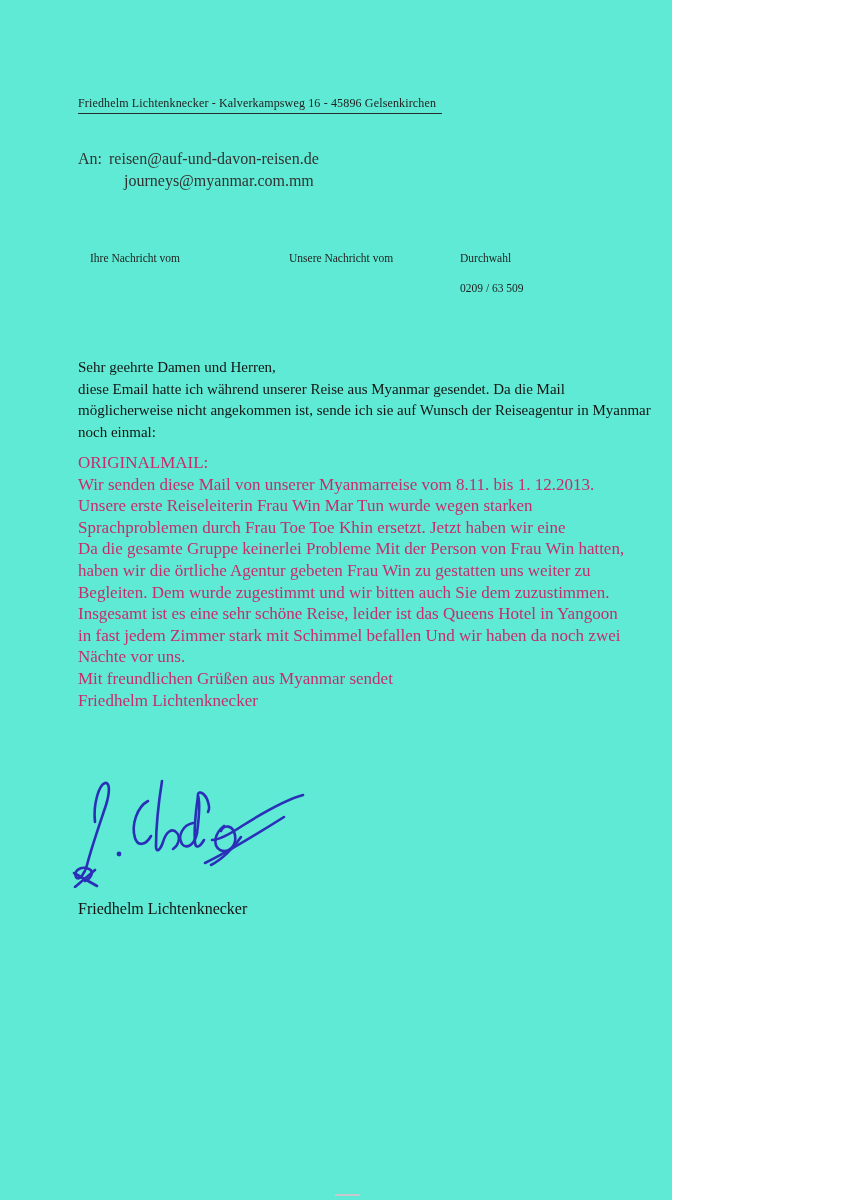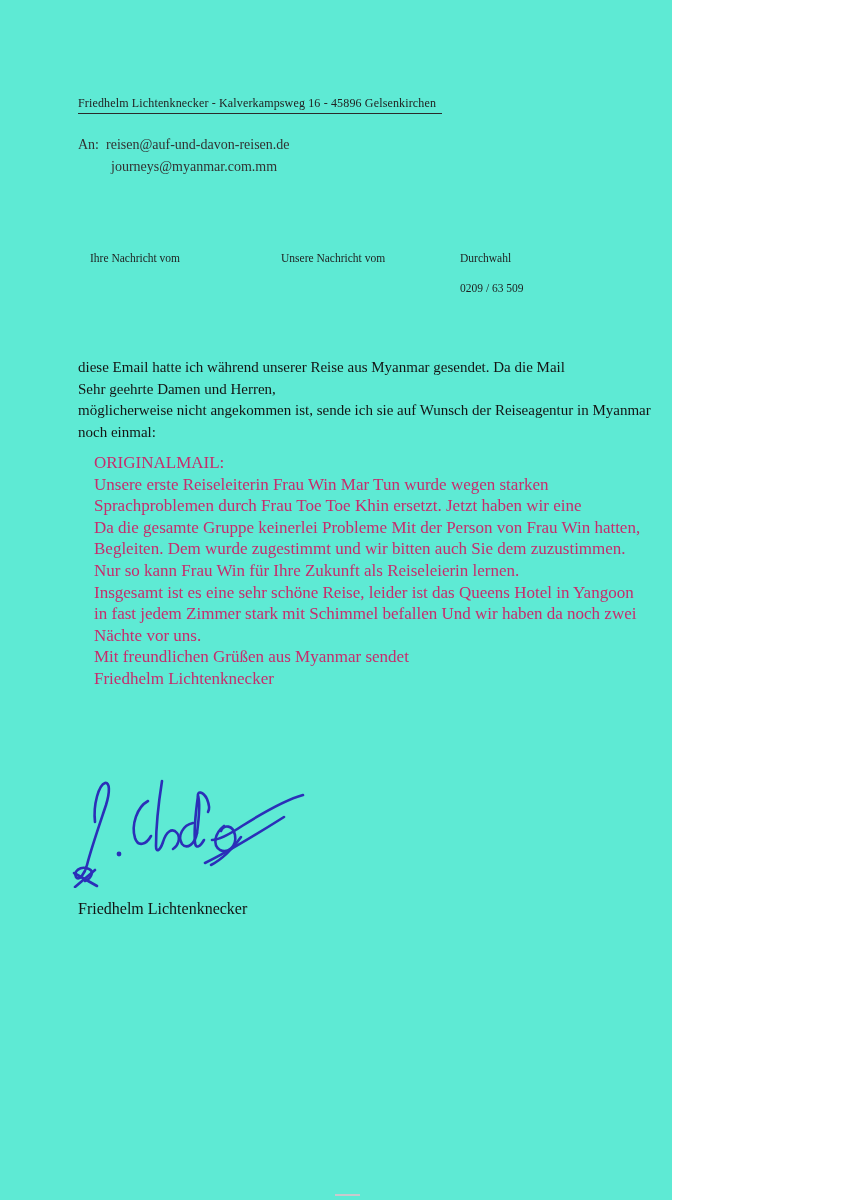--- a/index.html
+++ b/index.html
@@ -8,31 +8,31 @@
     font-family:Liberation Serif, serif; color:#1a1a1a;
     overflow:hidden;
   }
   .sender-line {
     position:absolute; left:78px; top:96px;
     font-size:12px; color:#222;
     border-bottom:1px solid #2a2a2a; padding-right:6px; padding-bottom:2px;
     letter-spacing:0.15px; white-space:nowrap;
   }
   .recipient {
-    position:absolute; left:78px; top:134px;
-    font-size:14px; line-height:22px; color:#323232;
+    position:absolute; left:78px; top:148px;
+    font-size:16px; line-height:22px; color:#323232;
   }
   .recipient .line { white-space:nowrap; }
   .recipient .label { margin-right:7px; }
-  .recipient .indent { margin-left:33px; }
+  .recipient .indent { margin-left:46px; }
   .info-row { position:absolute; top:251px; left:0; width:848px; font-size:11.5px; line-height:14px; color:#1f1f1f; }
   .info-col { position:absolute; top:0; white-space:nowrap; }
   .info-col .val { margin-top:16px; }
   .col-0 { left:90px; }
-  .col-1 { left:281px; }
+  .col-1 { left:289px; }
   .col-2 { left:460px; }
   .col-3 { left:703px; }
   .body-black {
     position:absolute; left:78px; top:357px;
     font-size:15px; line-height:21.5px; color:#141414; white-space:nowrap;
   }
   .original {
     position:absolute; left:78px; top:452px;
     font-size:17px; line-height:21.6px; color:#c62d6d; white-space:nowrap;
   }
@@ -77,33 +77,34 @@
       <div>Durchwahl</div>
       <div class="val">0209 / 63 509</div>
     </div>
     <div class="info-col col-3">
       <div>Datum</div>
       <div class="val">05.11.2013</div>
     </div>
   </div>
 
   <div class="body-black" style="color: rgb(20, 20, 20);">
+    <div>Sehr geehrte Damen und Herren,</div>
     <div>diese Email hatte ich während unserer Reise aus Myanmar gesendet. Da die Mail</div>
-    <div>Sehr geehrte Damen und Herren,</div>
     <div>möglicherweise nicht angekommen ist, sende ich sie auf Wunsch der Reiseagentur in Myanmar</div>
     <div>noch einmal:</div>
   </div>
 
-  <div class="original" style="color: rgb(198, 45, 109); margin-left: 16px;">
+  <div class="original" style="color: rgb(198, 45, 109);">
     <div>ORIGINALMAIL:</div>
+    <div>Wir senden diese Mail von unserer Myanmarreise vom 8.11. bis 1. 12.2013.</div>
     <div>Unsere erste Reiseleiterin Frau Win Mar Tun wurde wegen starken</div>
     <div>Sprachproblemen durch Frau Toe Toe Khin ersetzt. Jetzt haben wir eine</div>
     <div>Da die gesamte Gruppe keinerlei Probleme Mit der Person von Frau Win hatten,</div>
+    <div>haben wir die örtliche Agentur gebeten Frau Win zu gestatten uns weiter zu</div>
     <div>Begleiten. Dem wurde zugestimmt und wir bitten auch Sie dem zuzustimmen.</div>
-    <div>Nur so kann Frau Win für Ihre Zukunft als Reiseleierin lernen.</div>
     <div>Insgesamt ist es eine sehr schöne Reise, leider ist das Queens Hotel in Yangoon</div>
     <div>in fast jedem Zimmer stark mit Schimmel befallen Und wir haben da noch zwei</div>
     <div>Nächte vor uns.</div>
     <div>Mit freundlichen Grüßen aus Myanmar sendet</div>
     <div>Friedhelm Lichtenknecker</div>
   </div>
 
   <svg class="sig" width="244" height="112" viewBox="0 0 244 112" aria-hidden="true">
     <path d="M31 46 C29 28 35 9 41 7 C46 6 46 16 42 29 C35 50 27 73 23 89 C21 97 15 106 12 101 C9 96 16 89 25 93 C30 95 28 102 21 105" style="stroke: rgb(43, 47, 184);"></path>
     <path d="M10 97 L33 110" style="stroke: rgb(43, 47, 184);"></path>

